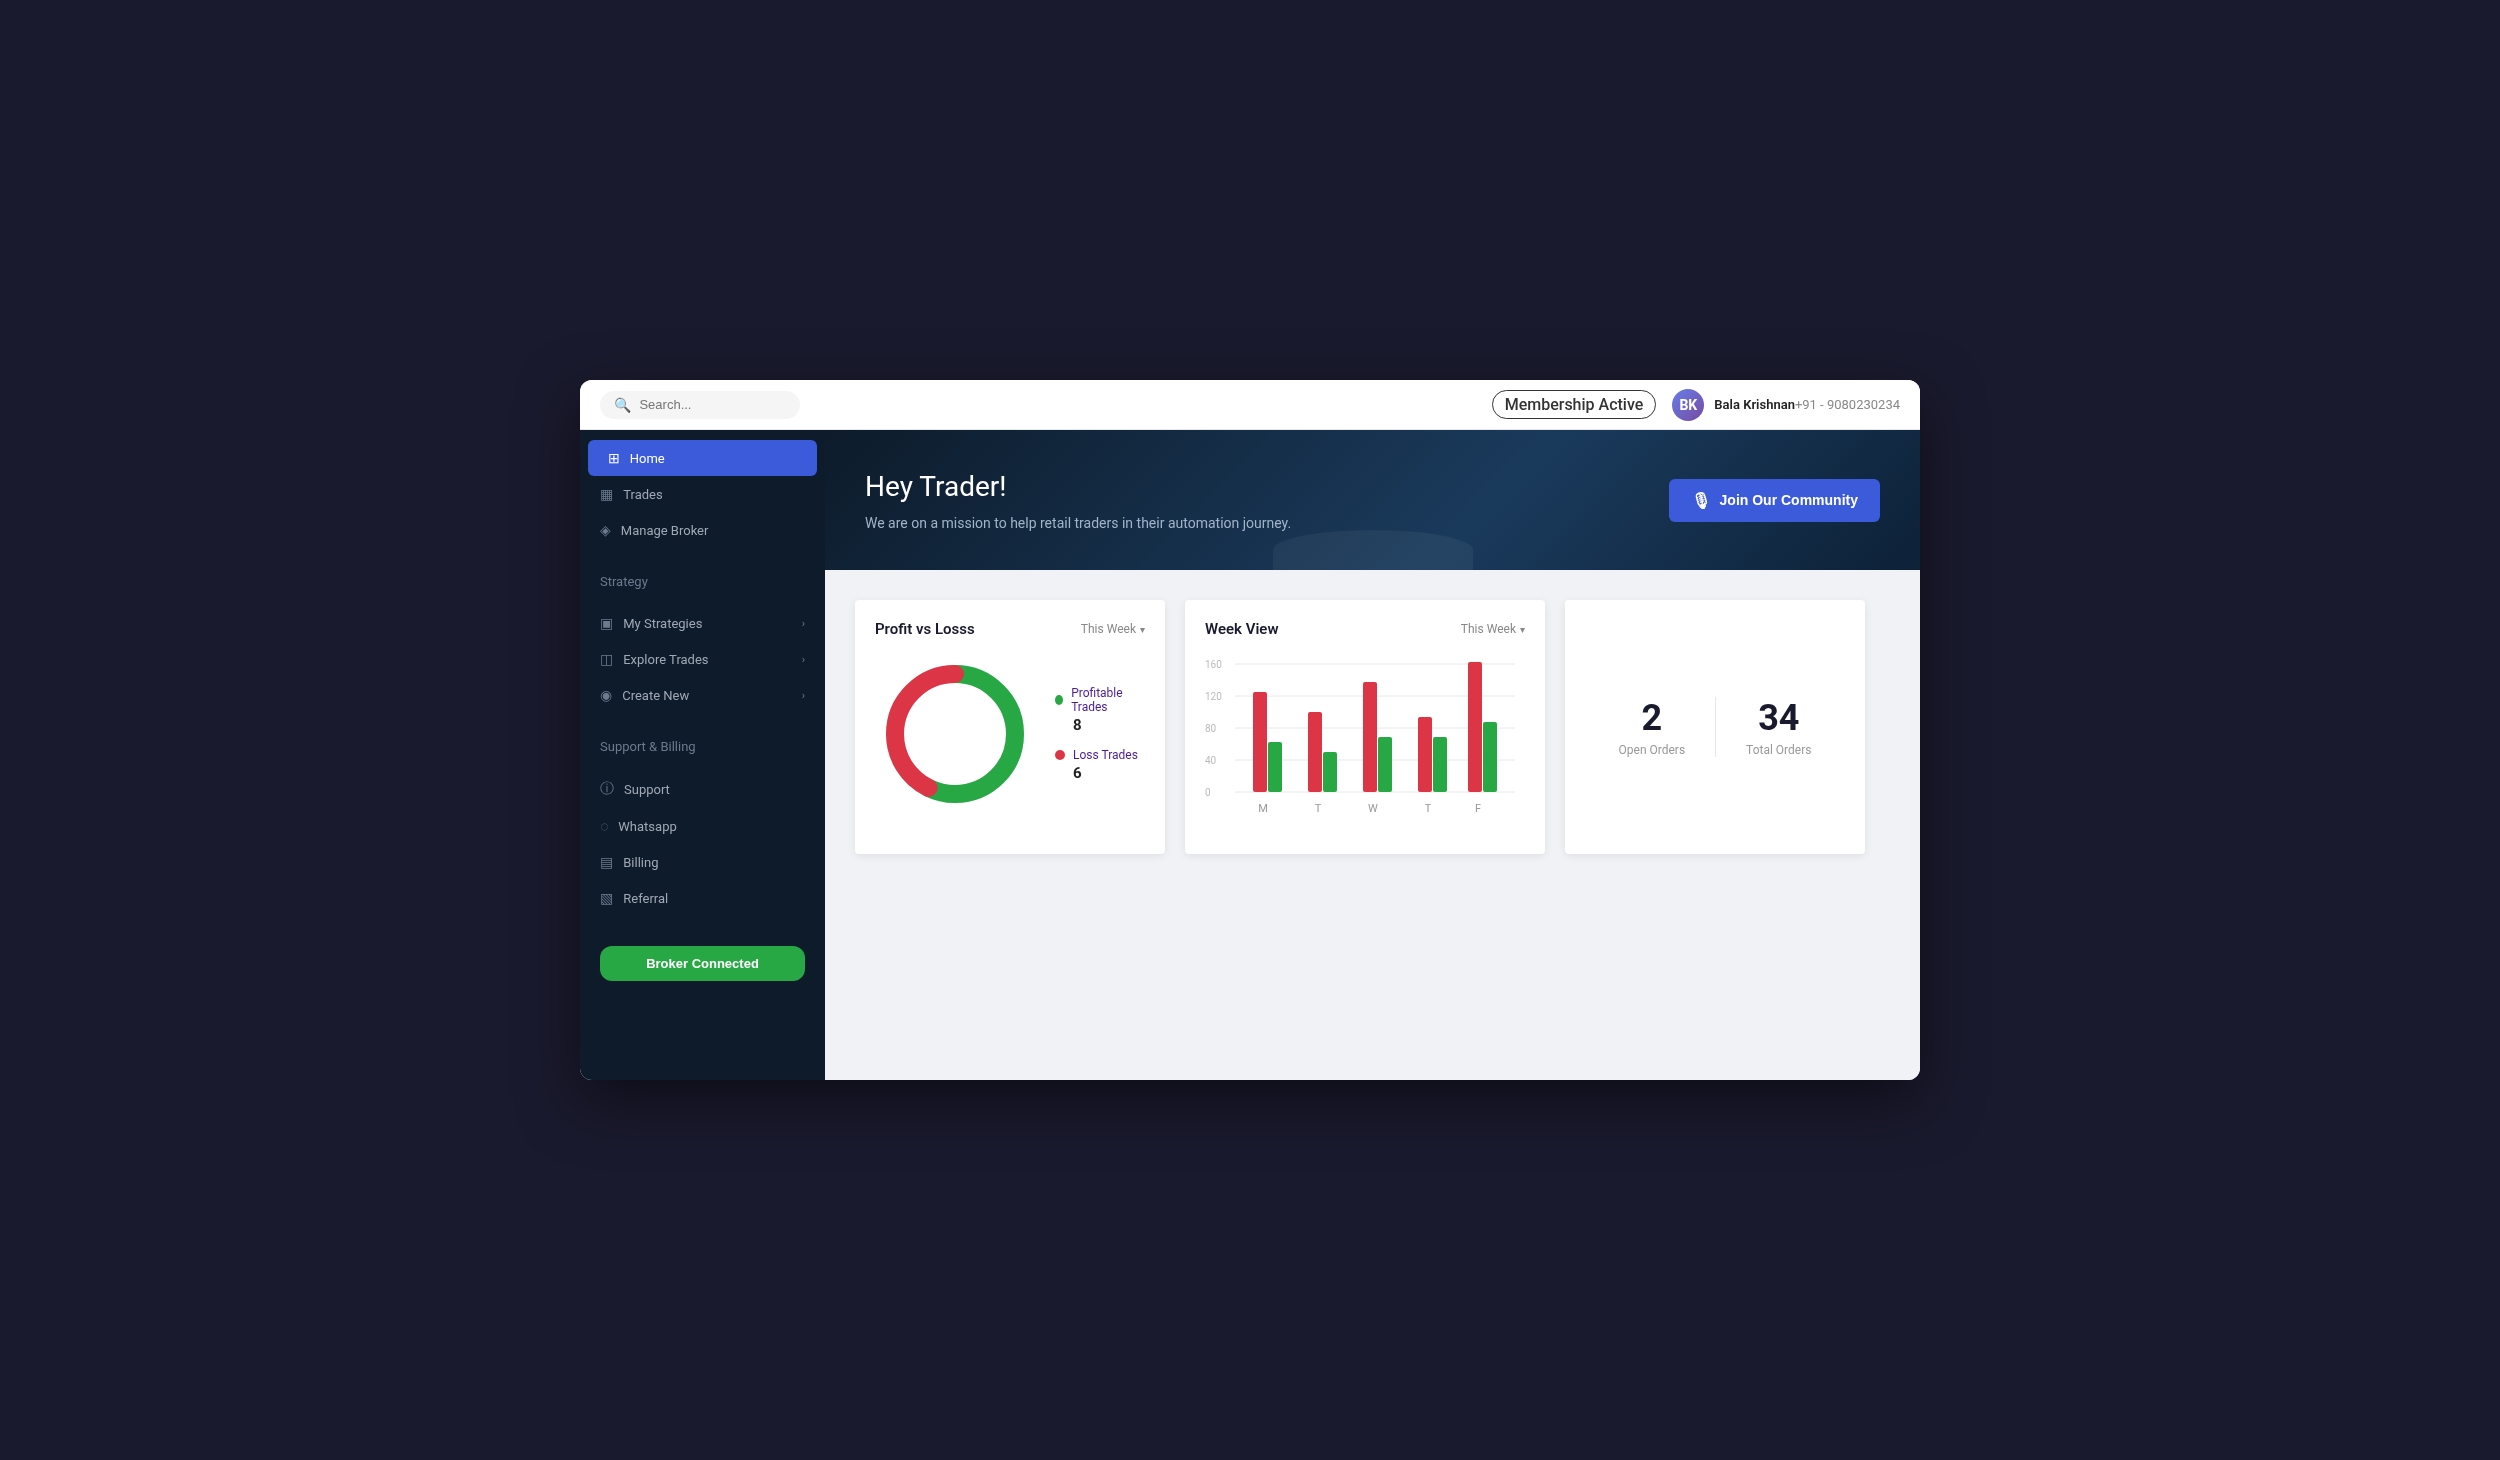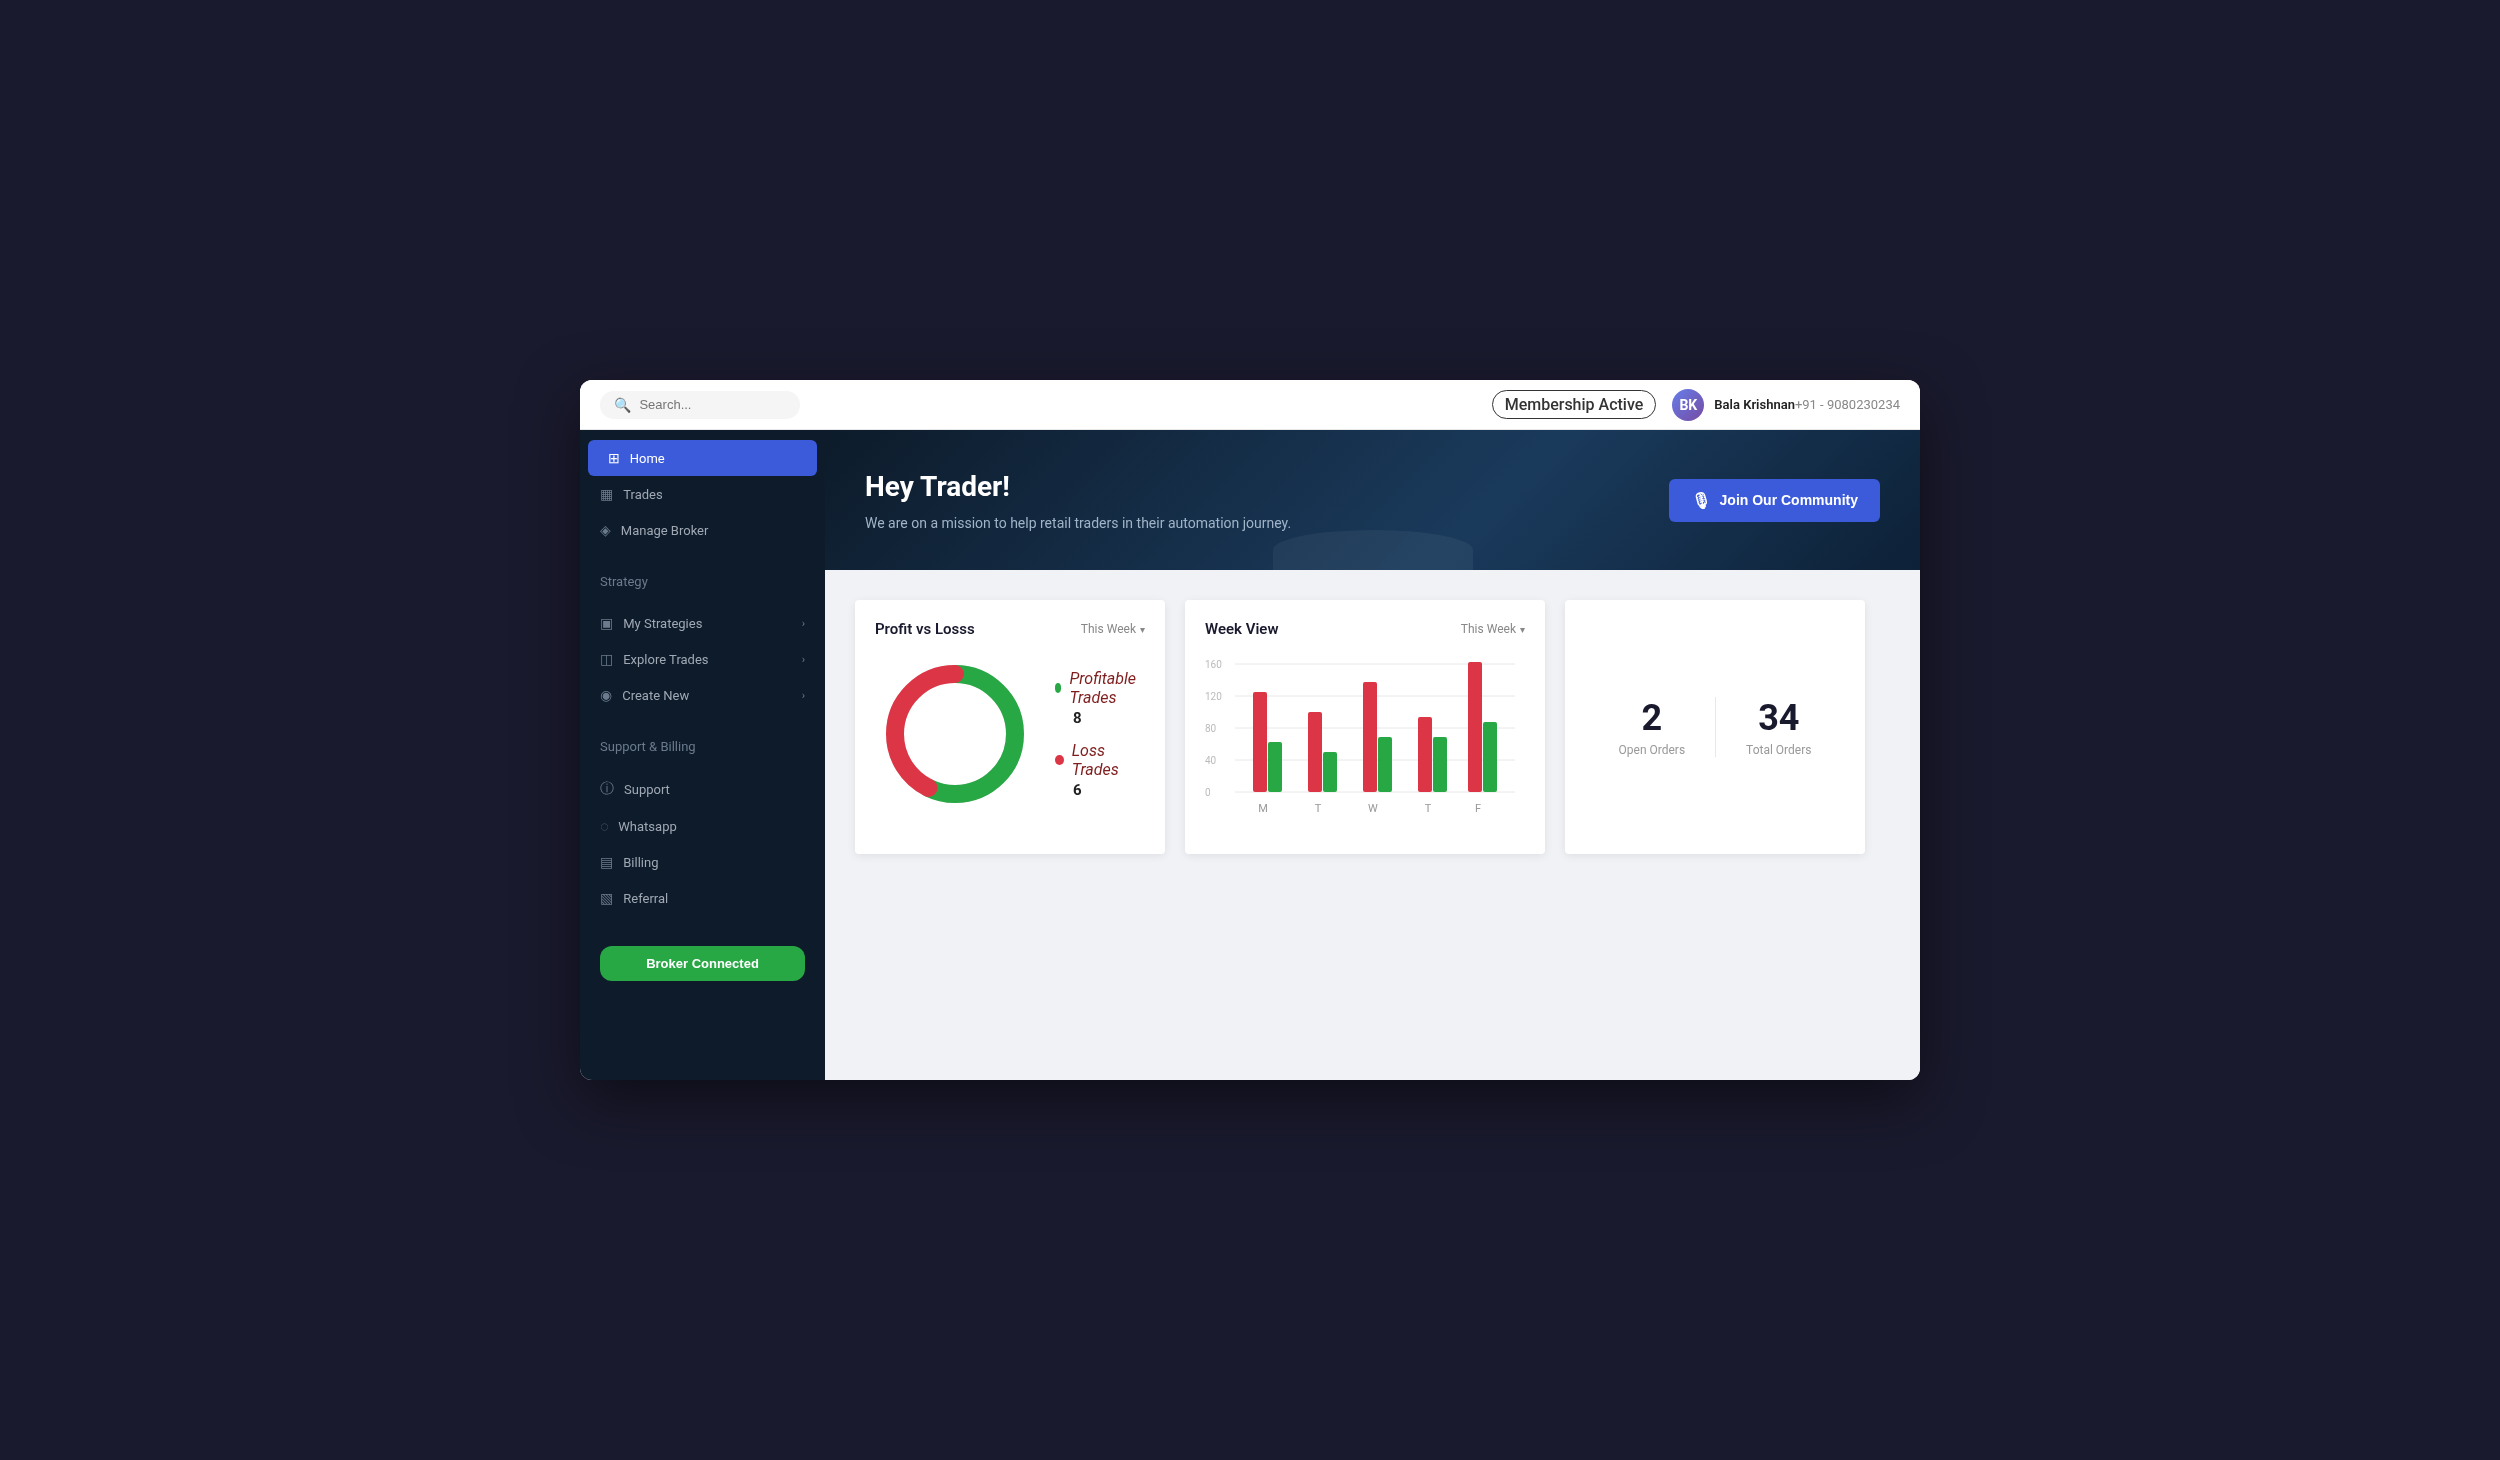--- a/index.html
+++ b/index.html
@@ -170,21 +170,21 @@
       left: 50%;
       transform: translateX(-50%);
       width: 200px;
       height: 40px;
       background: rgba(255,255,255,0.05);
       border-radius: 50% 50% 0 0;
     }
     .hero-text {}
     .hero-title {
       font-size: 28px;
-      font-weight: 700;
+      font-weight: 400;
       color: #fff;
       margin-bottom: 12px;
     }
     .hero-subtitle {
       font-size: 14px;
       color: #a0b4c8;
     }
     .join-btn {
       background: #3b5bdb;
       color: white;
@@ -269,21 +269,21 @@
     .donut-red { fill: none; stroke: #dc3545; stroke-width: 18; stroke-linecap: round; }
 
     .legend { display: flex; flex-direction: column; gap: 14px; }
     .legend-item { display: flex; flex-direction: column; gap: 2px; }
     .legend-dot-row { display: flex; align-items: center; gap: 8px; }
     .legend-dot {
       width: 10px; height: 10px; border-radius: 50%;
     }
     .legend-dot.green { background: #28a745; }
     .legend-dot.red { background: #dc3545; }
-    .legend-label { font-size: 16px; color: #7f1d1d; font-style: italic; }
+    .legend-label { font-size: 12px; color: #4c1d95; }
     .legend-value { font-size: 15px; font-weight: 700; color: #222; margin-left: 18px; }
 
     
     .bar-chart {
       position: relative;
       height: 180px;
     }
     .chart-grid-line { stroke: #e8e8e8; stroke-width: 1; }
     .bar-red { fill: #dc3545; }
     .bar-green { fill: #28a745; }

